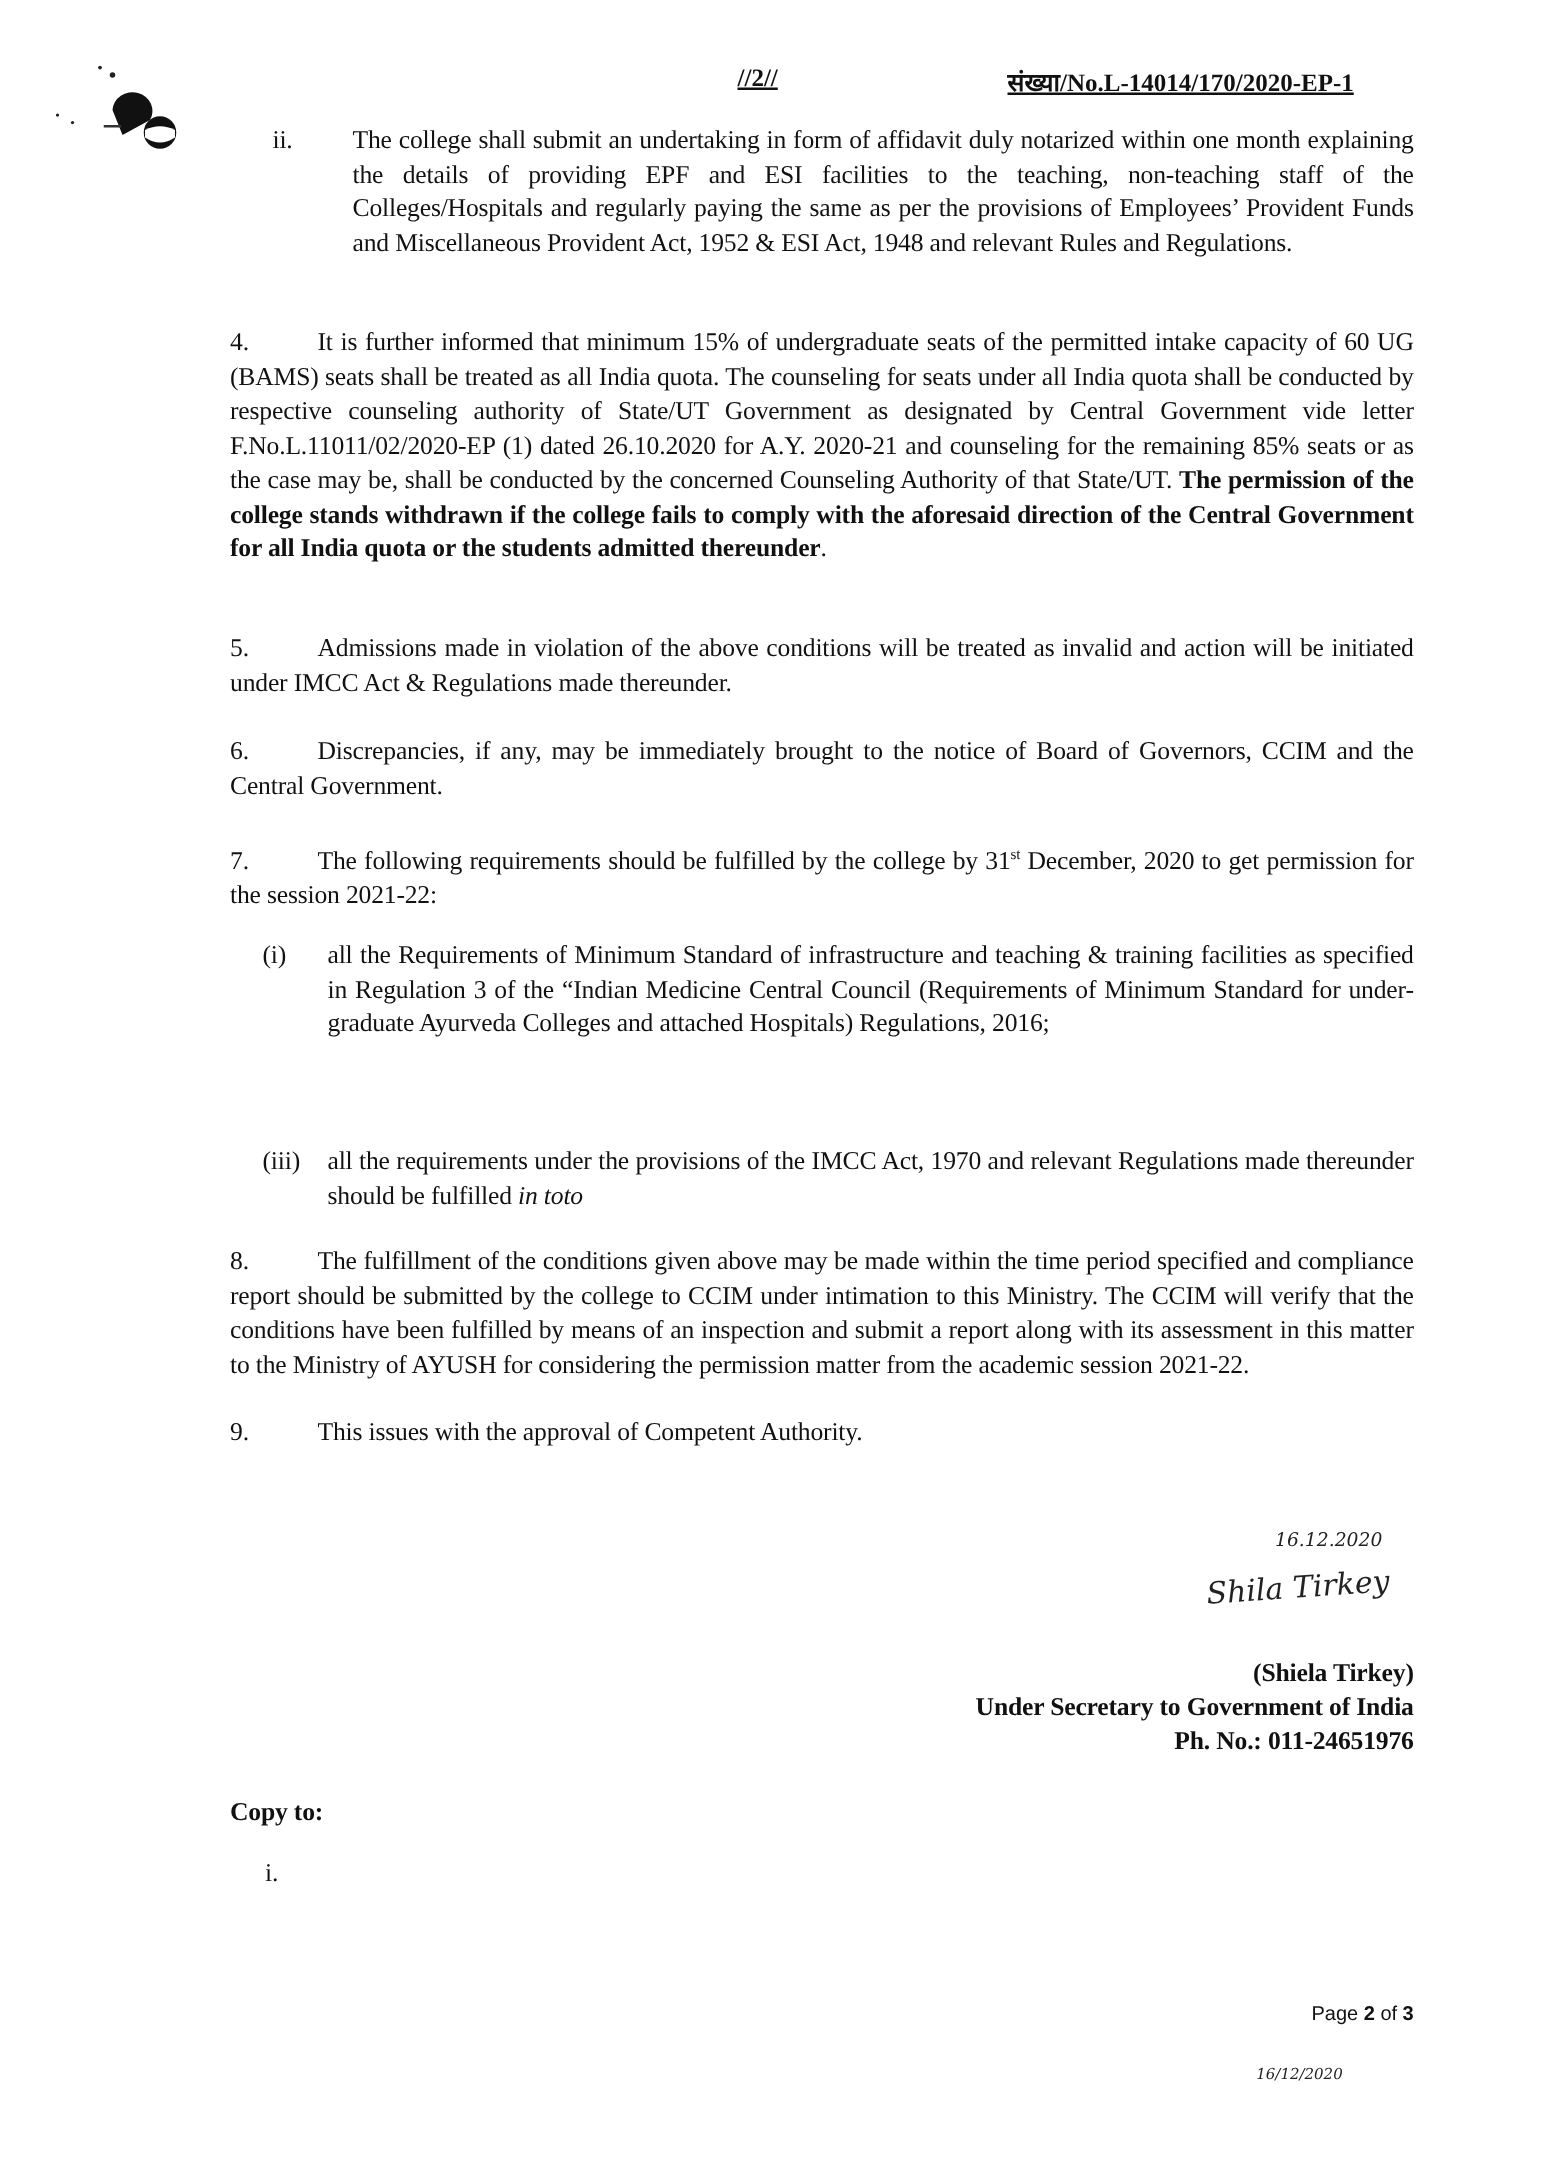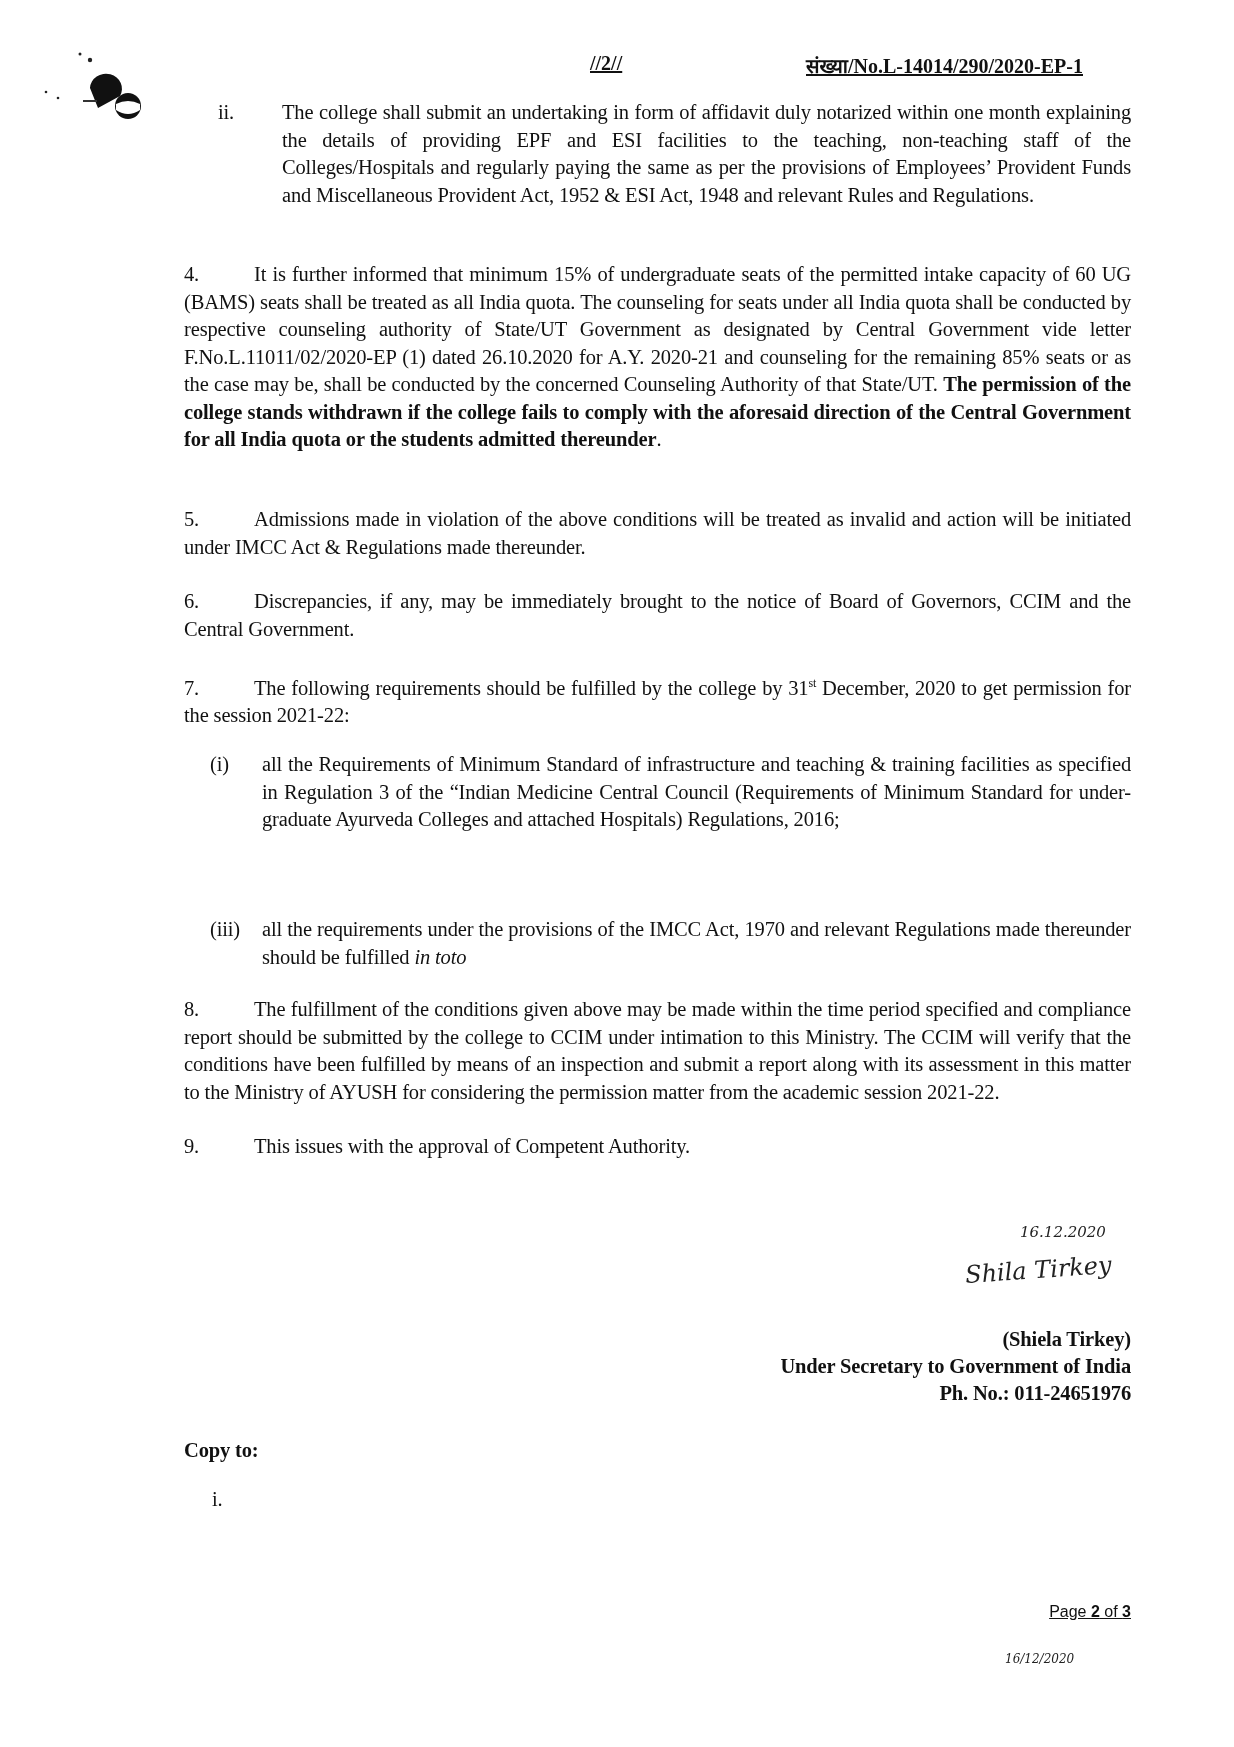--- a/index.html
+++ b/index.html
@@ -30,21 +30,21 @@
     <circle cx="62" cy="20" r="2.2" fill="#222"></circle>
     <circle cx="18" cy="52" r="1.3" fill="#222"></circle>
     <circle cx="30" cy="58" r="1.3" fill="#222"></circle>
     <path d="M62 48 a16 15 0 1 1 30 8 l-22 12 z" fill="#111"></path>
     <rect x="55" y="60" width="14" height="2" fill="#333"></rect>
     <circle cx="100" cy="66" r="13" fill="#111"></circle>
     <path d="M88 64 q12 -6 24 0 l0 6 q-12 8 -24 0 z" fill="#fff"></path>
   </svg>
 
   <div class="abs hdr" style="left:590px;">//2//</div>
-  <div class="abs hdr" style="left:806px;">संख्या/No.L-14014/290/2020-EP-1</div>
+  <div class="abs hdr" style="left:806px;">संख्या/No.L-14014/170/2020-EP-1</div>
 
   <div class="abs body-text" style="left:218px;top:99px;width:40px;">ii.</div>
   <div class="abs body-text" style="left:282px;top:99px;width:849px;">The college shall submit an undertaking in form of affidavit duly notarized within one month explaining the details of providing EPF and ESI facilities to the teaching, non-teaching staff of the Colleges/Hospitals and regularly paying the same as per the provisions of Employees’ Provident Funds and Miscellaneous Provident Act, 1952 &amp; ESI Act, 1948 and relevant Rules and Regulations.</div>
 
   <div class="para body-text" style="top:261px;">
     <span class="num">4.</span><span>It is further informed that minimum 15% of undergraduate seats of the permitted intake capacity of 60 UG (BAMS) seats shall be treated as all India quota. The counseling for seats under all India quota shall be conducted by respective counseling authority of State/UT Government as designated by Central Government vide letter F.No.L.11011/02/2020-EP (1) dated 26.10.2020 for A.Y. 2020-21 and counseling for the remaining 85% seats or as the case may be, shall be conducted by the concerned Counseling Authority of that State/UT. </span><span class="b">The permission of the college stands withdrawn if the college fails to comply with the aforesaid direction of the Central Government for all India quota or the students admitted thereunder</span><span>.</span>
   </div>
 
   <div class="para body-text" style="top:506px;">
     <span class="num">5.</span><span>Admissions made in violation of the above conditions will be treated as invalid and action will be initiated under IMCC Act &amp; Regulations made thereunder.</span>
@@ -77,18 +77,18 @@
 
   <div class="abs sig" style="left:965px;top:1256px;font-size:24px;color:#222;transform:rotate(-4deg);">Shila Tirkey</div>
   <div class="abs sig" style="left:1020px;top:1223px;font-size:15px;color:#222;">16.12.2020</div>
   <div class="abs body-text right b" style="left:600px;top:1353px;width:531px;">Under Secretary to Government of India</div>
   <div class="abs body-text right b" style="left:600px;top:1326px;width:531px;">(Shiela Tirkey)</div>
   <div class="abs body-text right b" style="left:600px;top:1380px;width:531px;">Ph. No.: 011-24651976</div>
 
   <div class="abs body-text b" style="left:184px;top:1437px;">Copy to:</div>
   <div class="abs body-text" style="left:212px;top:1486px;width:30px;">i.</div>
 
-  <div class="abs" style="left:1000px;top:1603px;width:131px;text-align:right;font-family:'Liberation Sans', sans-serif;font-size:16px;text-decoration:underline;">
+  <div class="abs" style="left:1000px;top:1603px;width:131px;text-align:right;font-family:'Liberation Sans', sans-serif;font-size:16px;">
     <span>Page </span><b>2</b><span> of </span><b>3</b>
   </div>
   <div class="abs sig" style="left:1005px;top:1652px;font-size:12px;color:#222;">16/12/2020</div>
 
 </div>
 
 </body></html>

